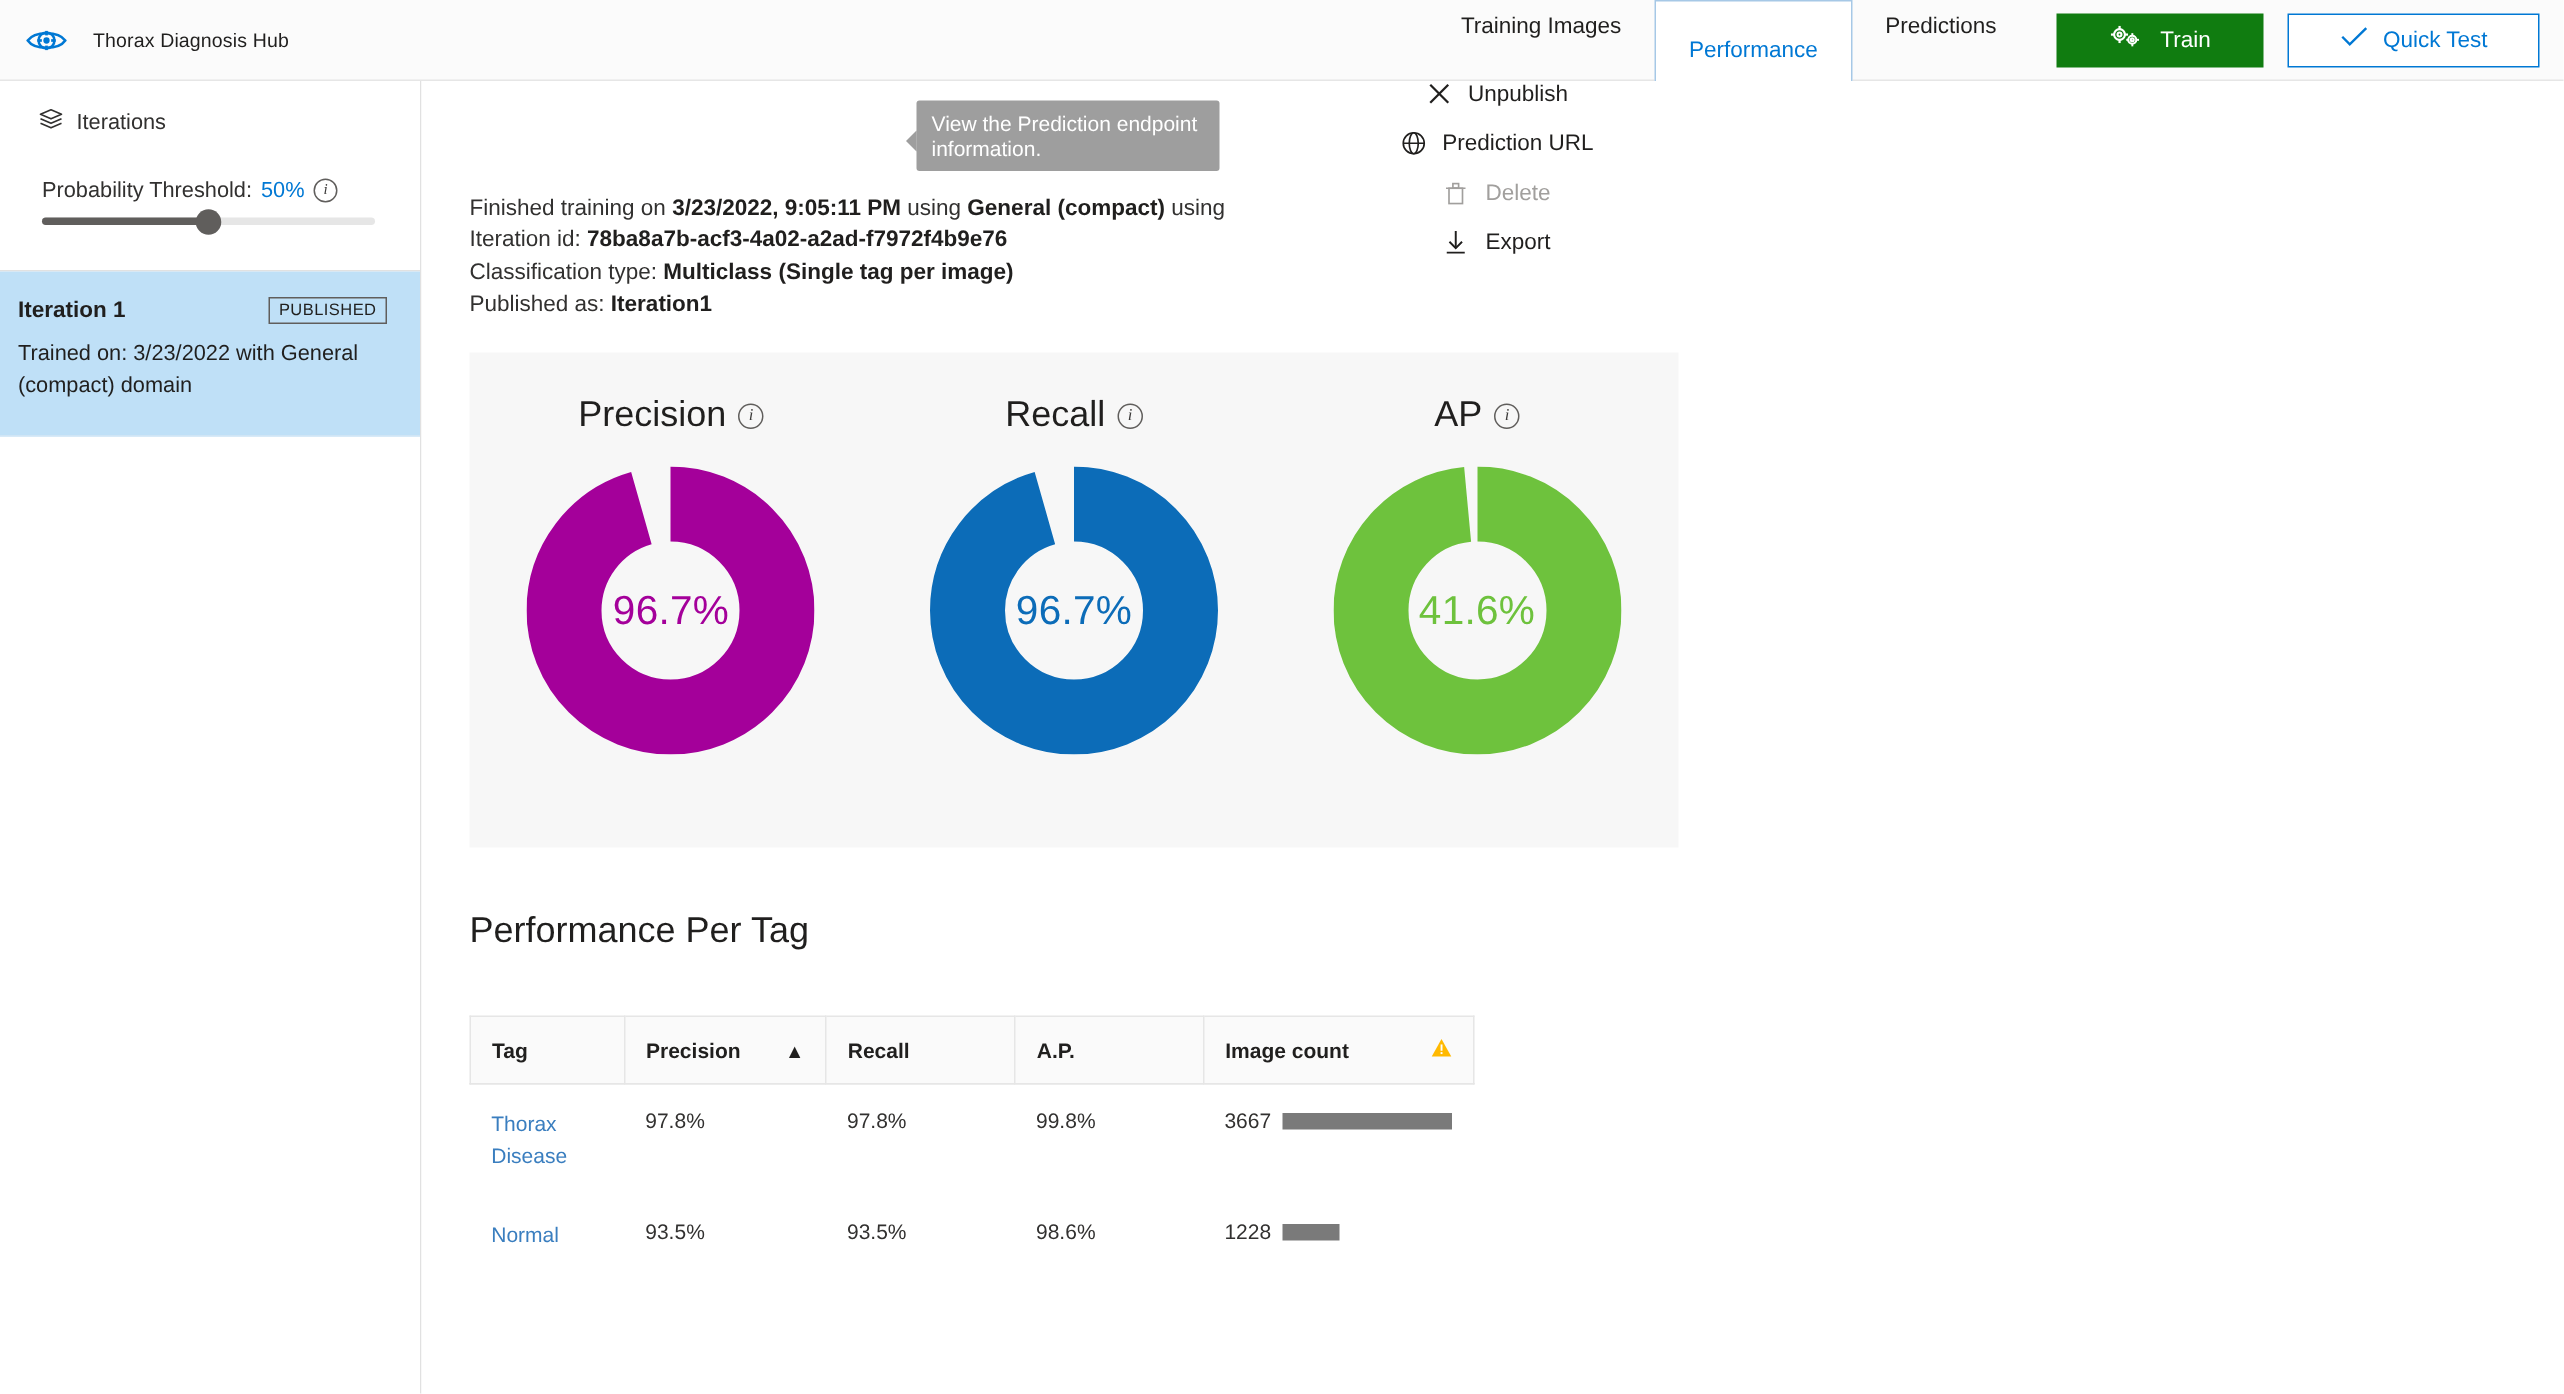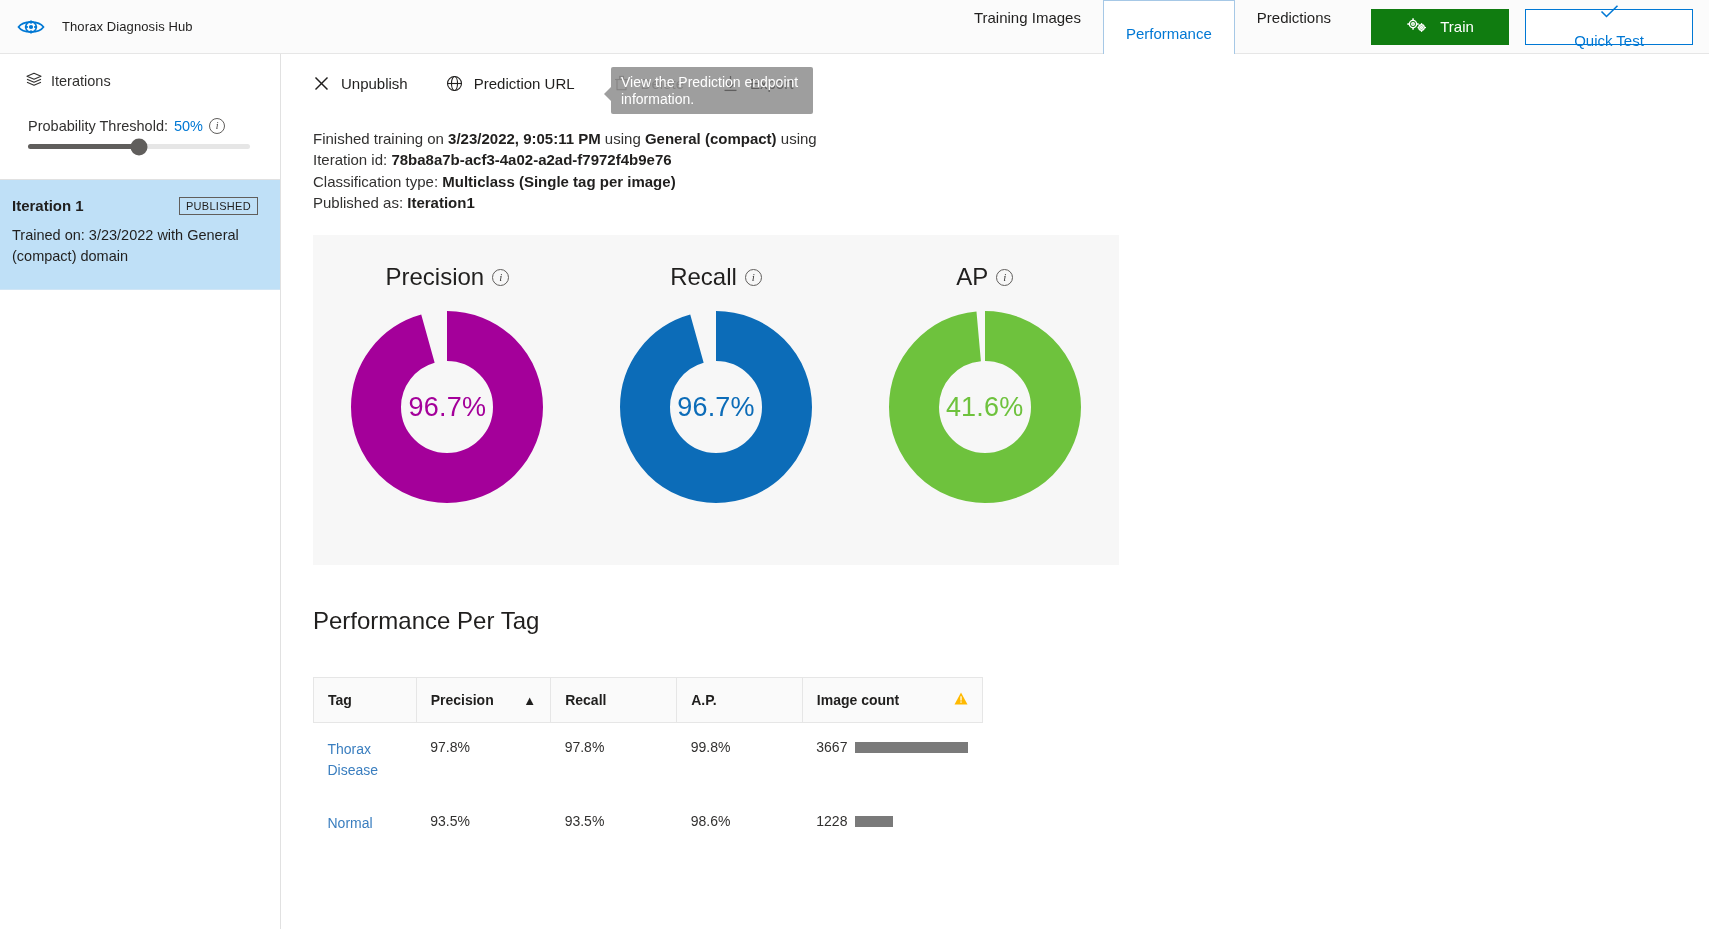--- a/index.html
+++ b/index.html
@@ -49,21 +49,21 @@
     gap: 12px; height: 36px; min-width: 138px;
     margin: 0 0 0 18px; font-size: 15px; cursor: pointer;
     align-self: center; padding: 0 18px;
   }
   .btn-quicktest {
     background: #fff; color: #0078d4;
     border: 1px solid #0078d4;
     display: flex; align-items: center; justify-content: center;
     gap: 10px; height: 36px; min-width: 168px;
     margin: 0 16px 0 16px; font-size: 15px; cursor: pointer;
-    align-self: center; padding: 0 16px; flex-direction: column;
+    align-self: center; padding: 0 16px;
   }
 
   
   .sidebar {
     position: absolute; left: 0; top: 54px;
     width: 281px; height: 875px;
     background: #ffffff;
     border-right: 1px solid #e1e1e1;
   }
   .side-head {
@@ -116,21 +116,21 @@
   }
 
   
   .main {
     position: absolute; left: 281px; top: 54px;
     width: 1428px; height: 875px; background: #fff;
     overflow: hidden;
   }
   .cmdbar {
     display: flex; align-items: center; height: 58px;
-    padding-left: 22px; gap: 2px; position: relative;
+    padding-left: 22px; gap: 16px; position: relative; flex-direction: column;
   }
   .cmd {
     display: flex; align-items: center; gap: 11px;
     font-size: 15px; color: #201f1e; cursor: pointer;
     padding: 0 26px 0 10px; height: 40px; white-space: nowrap;
   }
   .cmd.dim { color: #a19f9d; }
   .cmd .gl { display: inline-flex; align-items: center; justify-content: center; width: 17px; height: 17px; }
 
   .tooltip {

